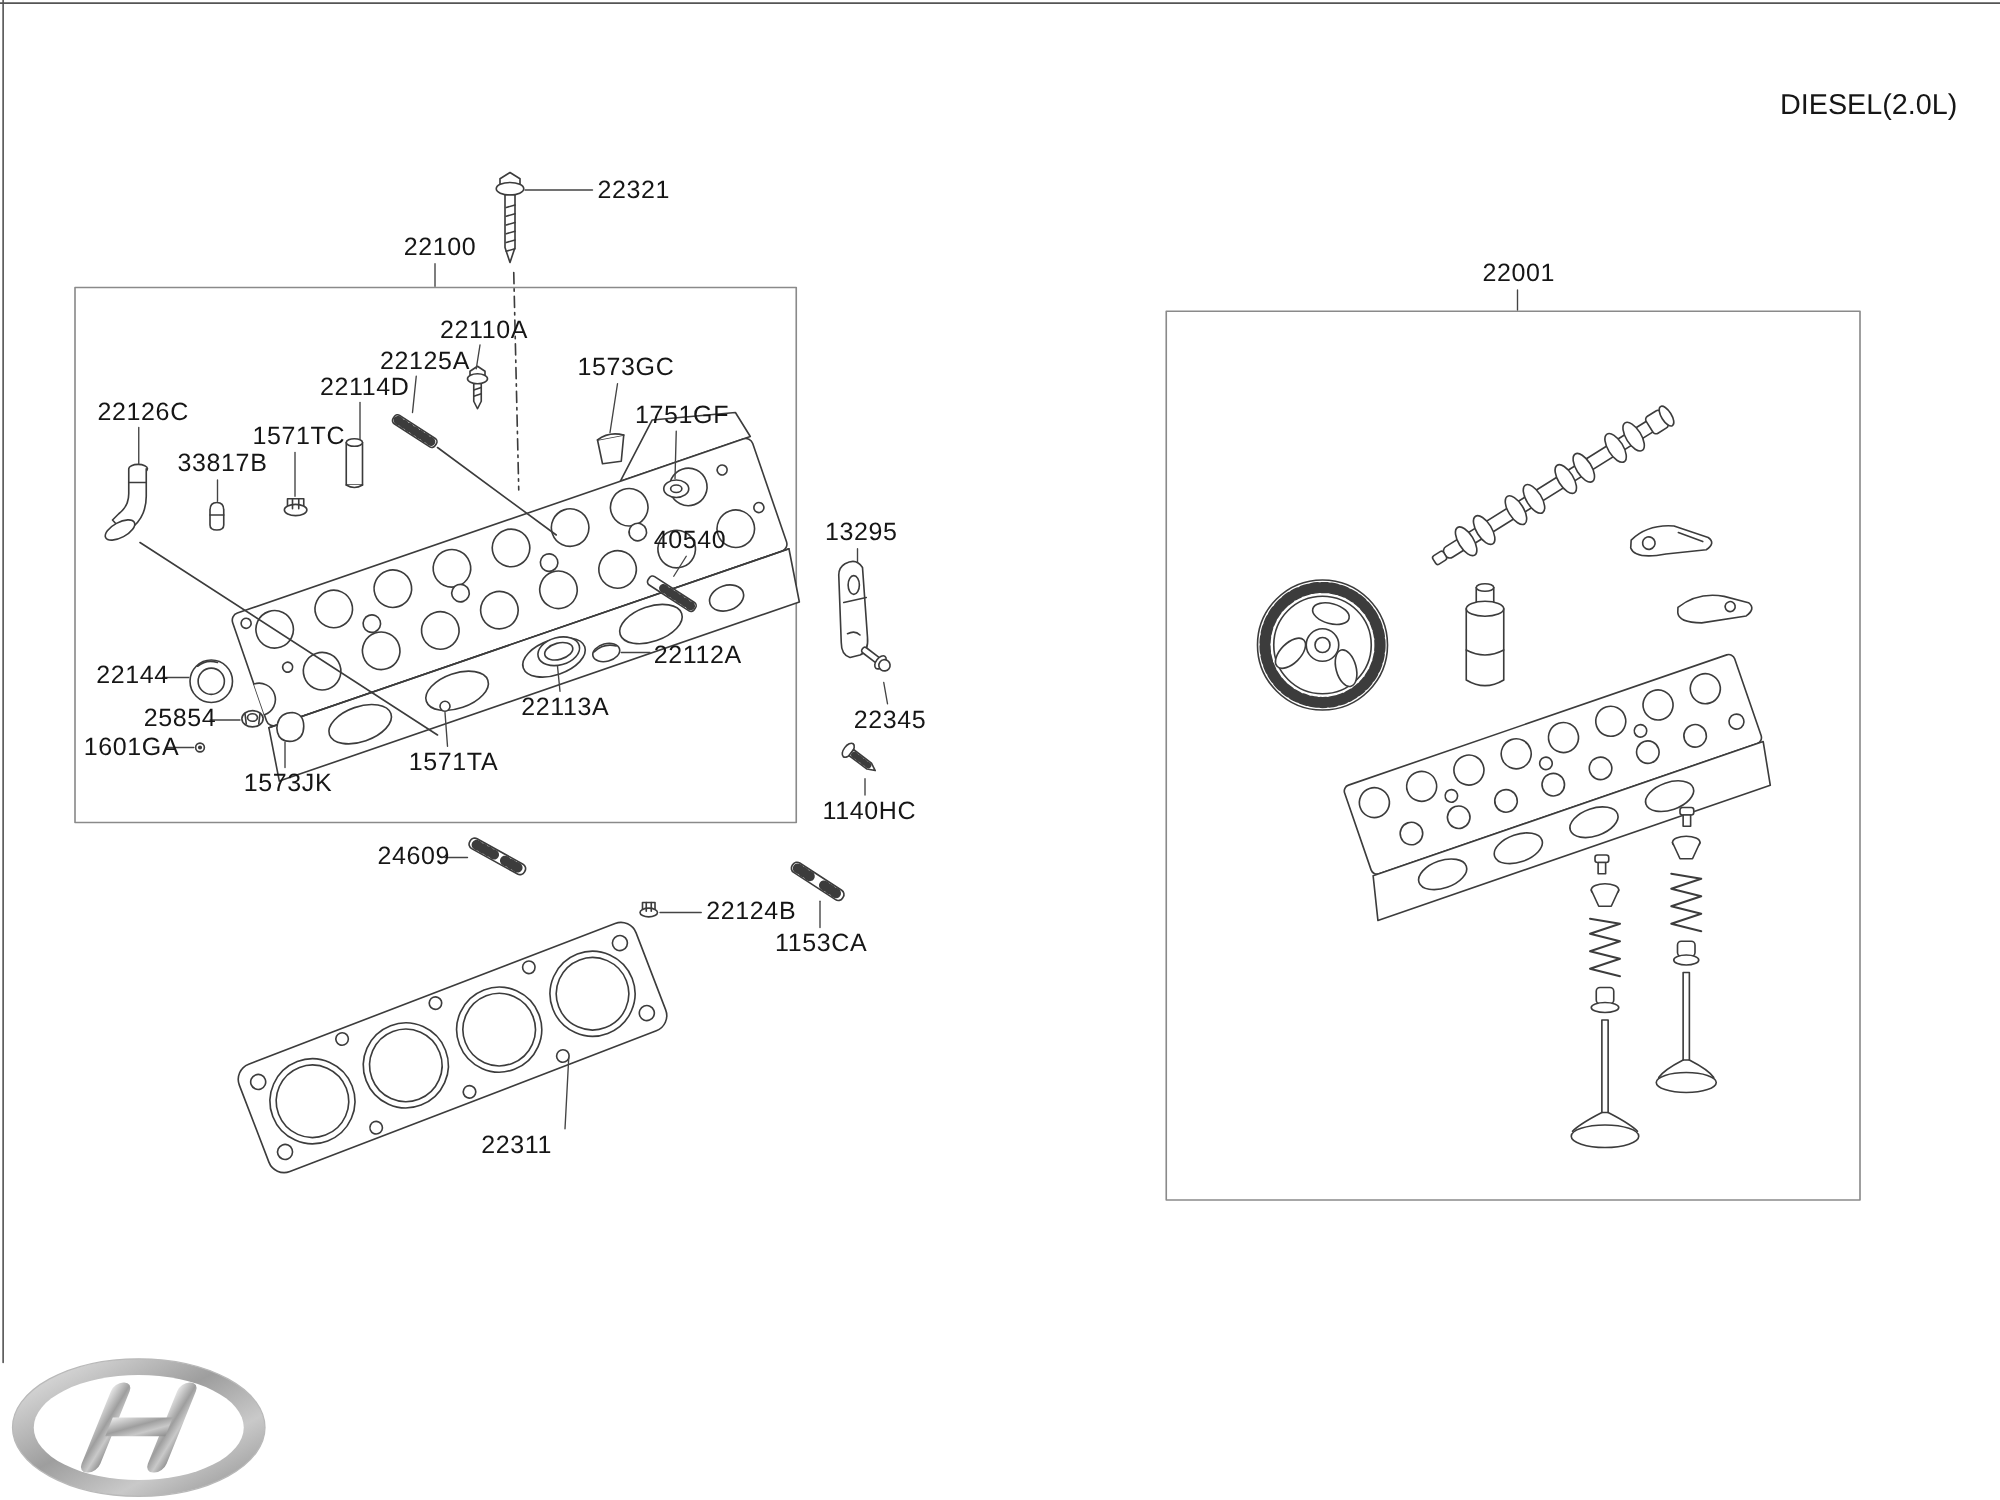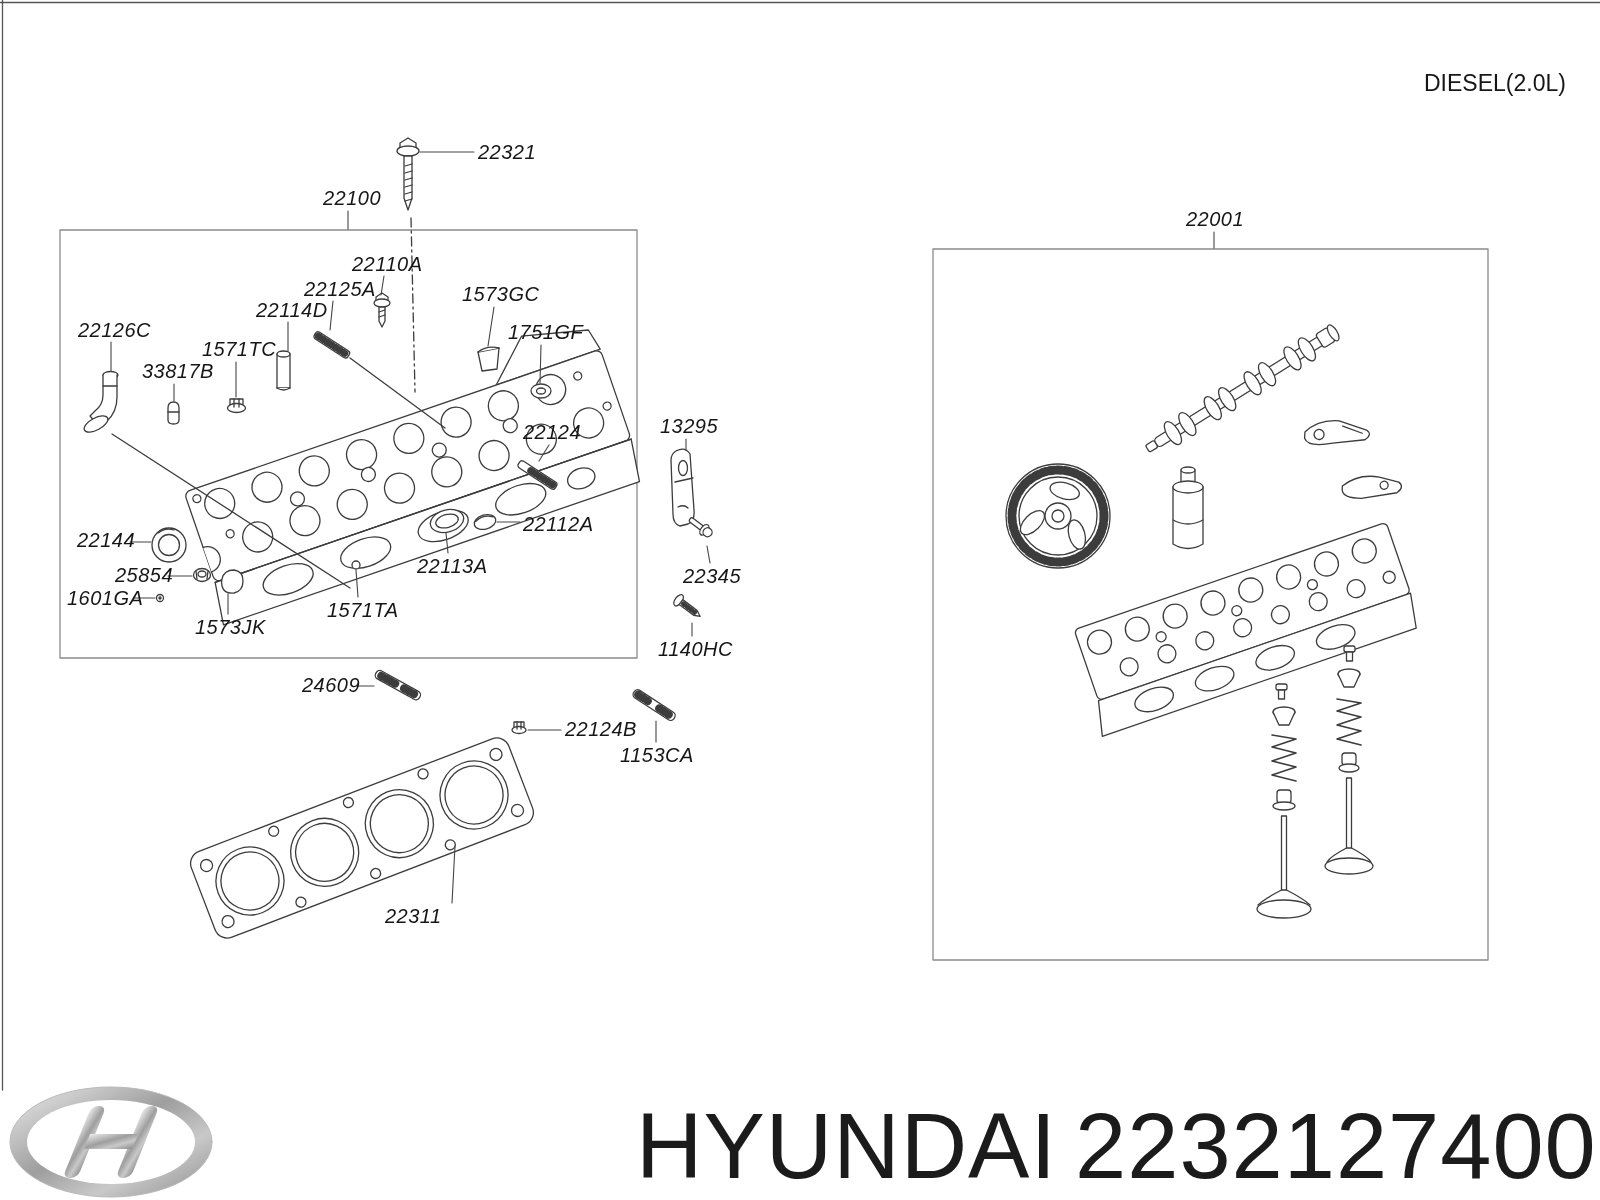--- a/index.html
+++ b/index.html
@@ -1,19 +1,19 @@
 <!DOCTYPE html>
 <html><head>
 <meta charset="utf-8">
 <style>
   html,body{margin:0;padding:0;background:#fff;}
   #stage{position:relative;width:1600px;height:1200px;background:#ffffff;overflow:hidden;
          font-family:"Liberation Sans",sans-serif;}
   #artwork{position:absolute;left:0;top:0;}
-  .lbl{position:absolute;font-size:20px;color:#161616;white-space:nowrap;letter-spacing:0.5px;font-style:italic;}
+  .lbl{position:absolute;font-size:20px;color:#161616;white-space:nowrap;letter-spacing:0.5px;}
   .variant{position:absolute;left:1424px;top:70px;font-size:23px;color:#161616;white-space:nowrap;text-align:right;}
   .footer-text{position:absolute;left:636px;top:1094px;font-size:92px;color:#1b1b1b;white-space:nowrap;letter-spacing:1px;}
   .footer-text span{margin-right:18px;}
   .footer-text span:last-child{margin-right:0;}
 </style>
 </head>
 <body>
 
 <div id="stage">
 
@@ -421,28 +421,25 @@
   <div class="lbl" style="left:78px;top:319px">22126C</div>
   <div class="lbl" style="left:202px;top:338px">1571TC</div>
   <div class="lbl" style="left:142px;top:360px">33817B</div>
   <div class="lbl" style="left:77px;top:529px">22144</div>
   <div class="lbl" style="left:115px;top:564px">25854</div>
   <div class="lbl" style="left:67px;top:587px">1601GA</div>
   <div class="lbl" style="left:195px;top:616px">1573JK</div>
   <div class="lbl" style="left:327px;top:599px">1571TA</div>
   <div class="lbl" style="left:417px;top:555px">22113A</div>
   <div class="lbl" style="left:523px;top:513px">22112A</div>
-  <div class="lbl" style="left:523px;top:421px">22124</div>
+  <div class="lbl" style="left:523px;top:421px">40540</div>
   <div class="lbl" style="left:660px;top:415px">13295</div>
   <div class="lbl" style="left:683px;top:565px">22345</div>
   <div class="lbl" style="left:658px;top:638px">1140HC</div>
   <div class="lbl" style="left:302px;top:674px">24609</div>
   <div class="lbl" style="left:565px;top:718px">22124B</div>
   <div class="lbl" style="left:620px;top:744px">1153CA</div>
   <div class="lbl" style="left:385px;top:905px">22311</div>
   <div class="lbl" style="left:1186px;top:208px">22001</div>
 
   <div class="variant">DIESEL(2.0L)</div>
 
-  <div class="footer-text">
-    <span>HYUNDAI</span><span>2232127400</span>
-  </div>
 </div>
 
 </body></html>

